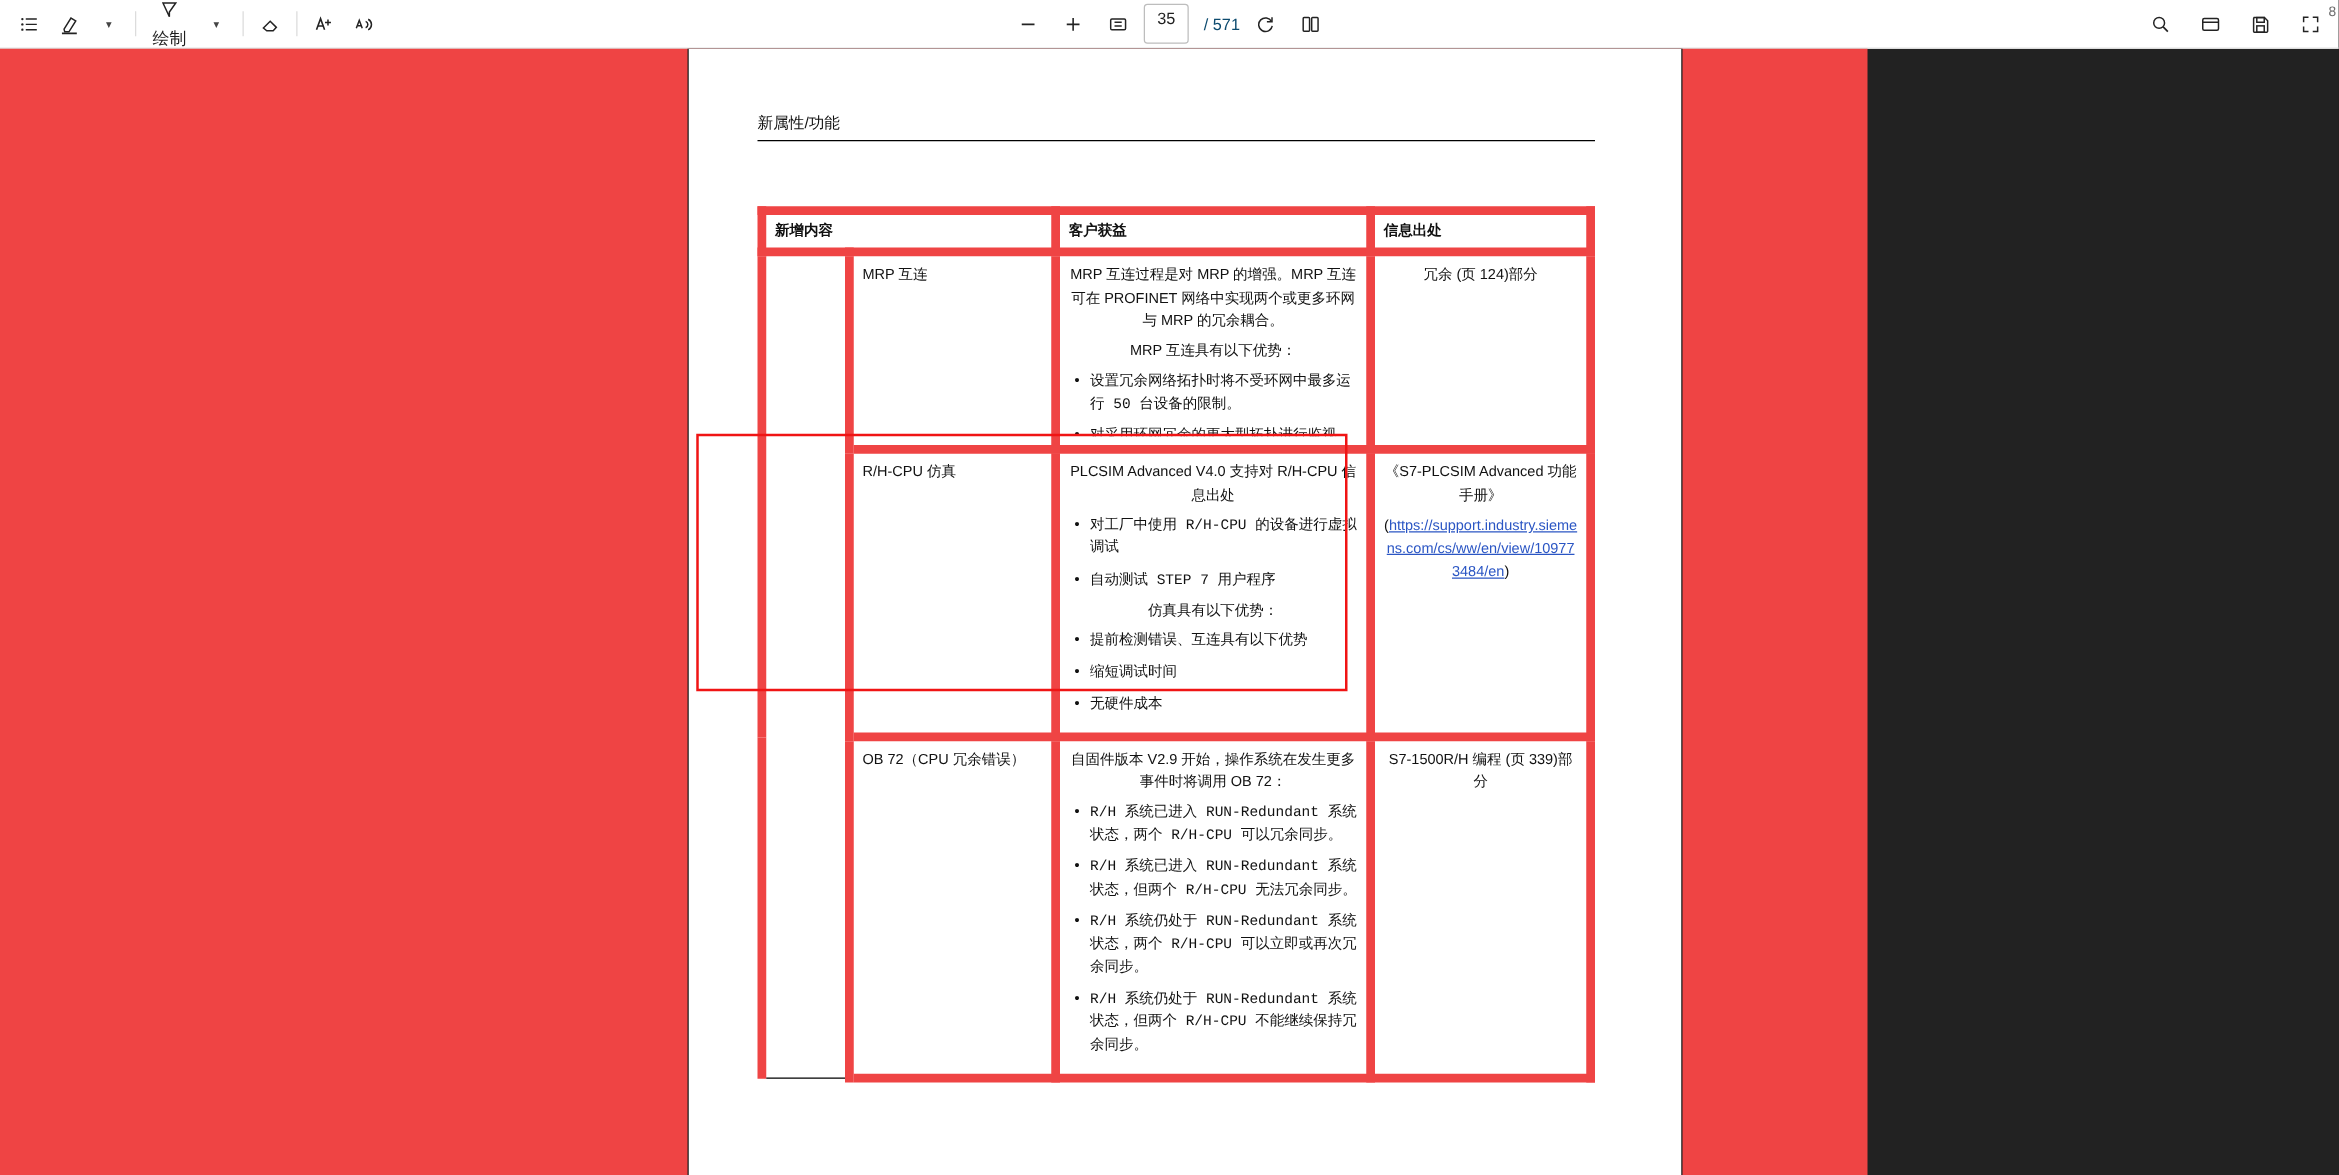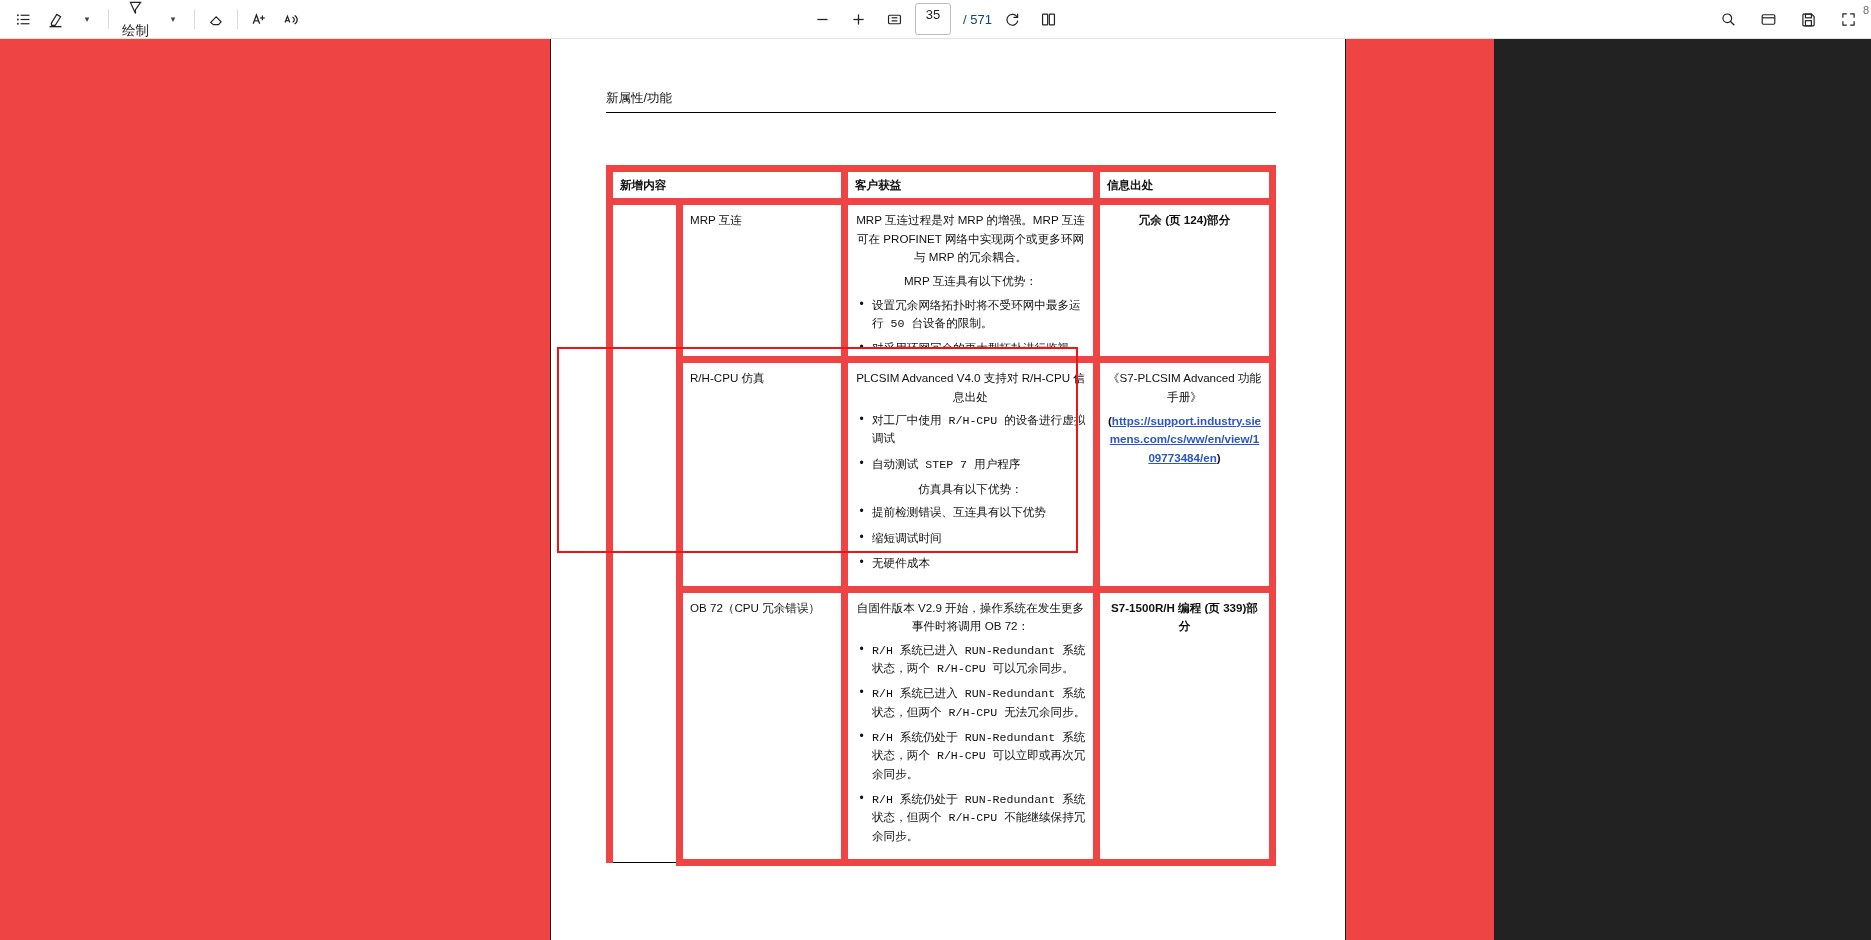--- a/index.html
+++ b/index.html
@@ -103,21 +103,21 @@
     line-height: 1.58;
     color: #111;
   }
   table.doc th {
     font-weight: bold; text-align: left;
     padding-top: 4px; padding-bottom: 4px;
     font-size: 11.6px;
   }
   table.doc td.blank { border-top: none; border-bottom: none; }
   .cell-p { margin: 0 0 6px 0; text-align: center; }
-  .cell-p:last-child { margin-bottom: 0; font-weight: bold; }
+  .cell-p:last-child { margin-bottom: 0; }
   ul.cell-ul {
     margin: 0 0 6px 0;
     padding-left: 17px;
     list-style: none;
     font-family: Liberation Mono, monospace;
   }
   ul.cell-ul li {
     position: relative;
     margin-bottom: 7px;
   }

